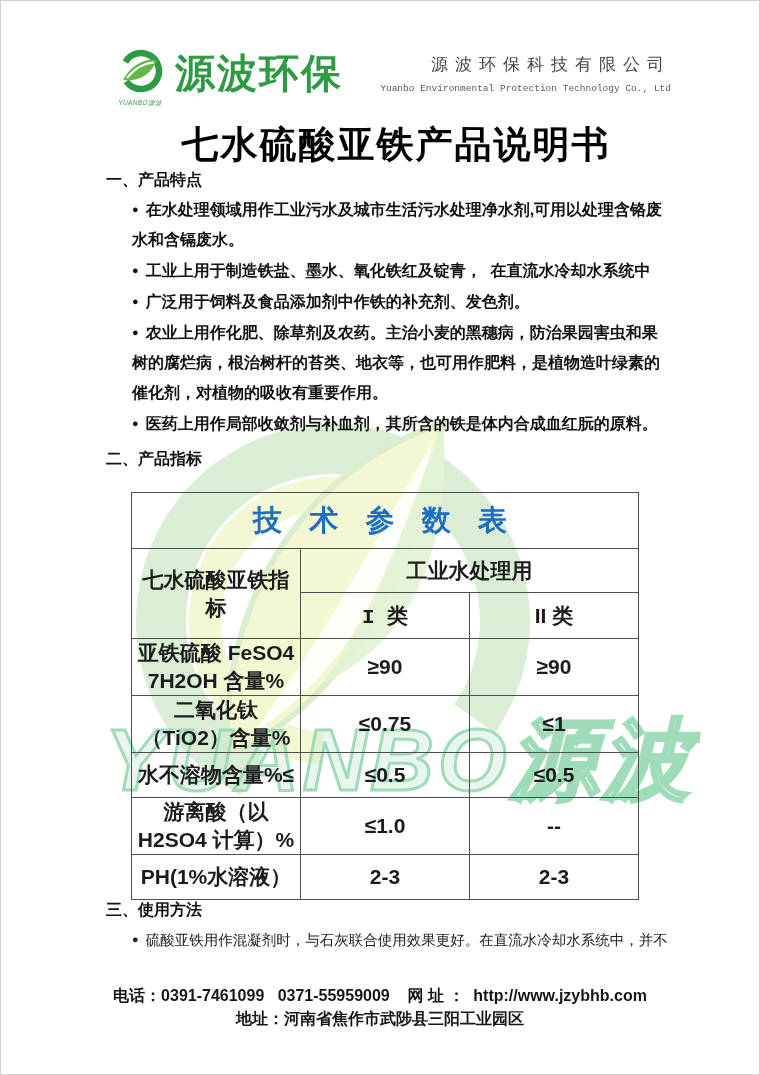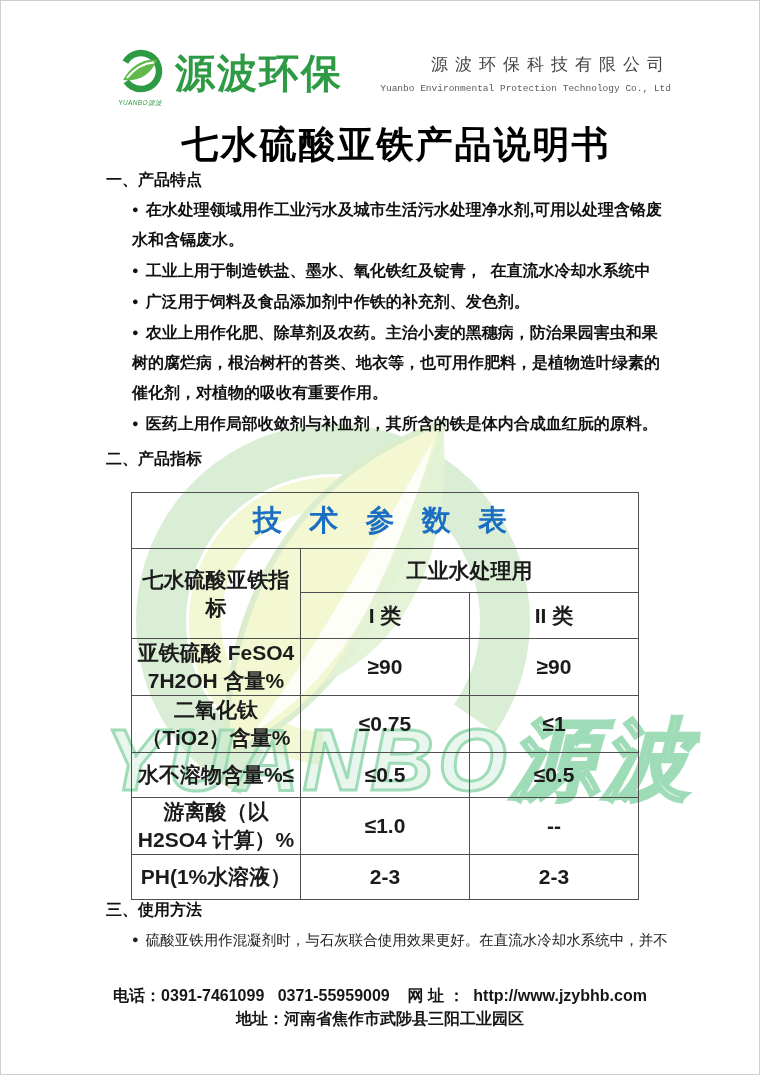--- a/index.html
+++ b/index.html
@@ -51,21 +51,21 @@
   
   .spec-table{
     position:absolute;left:130px;top:491px;
     border-collapse:collapse;table-layout:fixed;width:508px;background:transparent;
   }
   .spec-table td{
     border:1px solid #4f4f4f;text-align:center;vertical-align:middle;
     font-size:21px;font-weight:700;color:#1b1b1b;padding:0 4px;
   }
   .col-name{width:235px;}
-  .col-c1{width:135px;}
+  .col-c1{width:135px;font-family:Liberation Mono, monospace;}
   .col-c2{width:137px;}
   .row-title{height:56px;}
   .row-hdr{height:44px;}
   .row-class{height:46px;}
   .row-data{height:45px;}
   .table-title{
     font-size:29px !important;font-weight:700 !important;color:#1b6ec2 !important;
     letter-spacing:10px;font-family:"Liberation Serif",serif;
   }
   .val{font-size:15px;}

